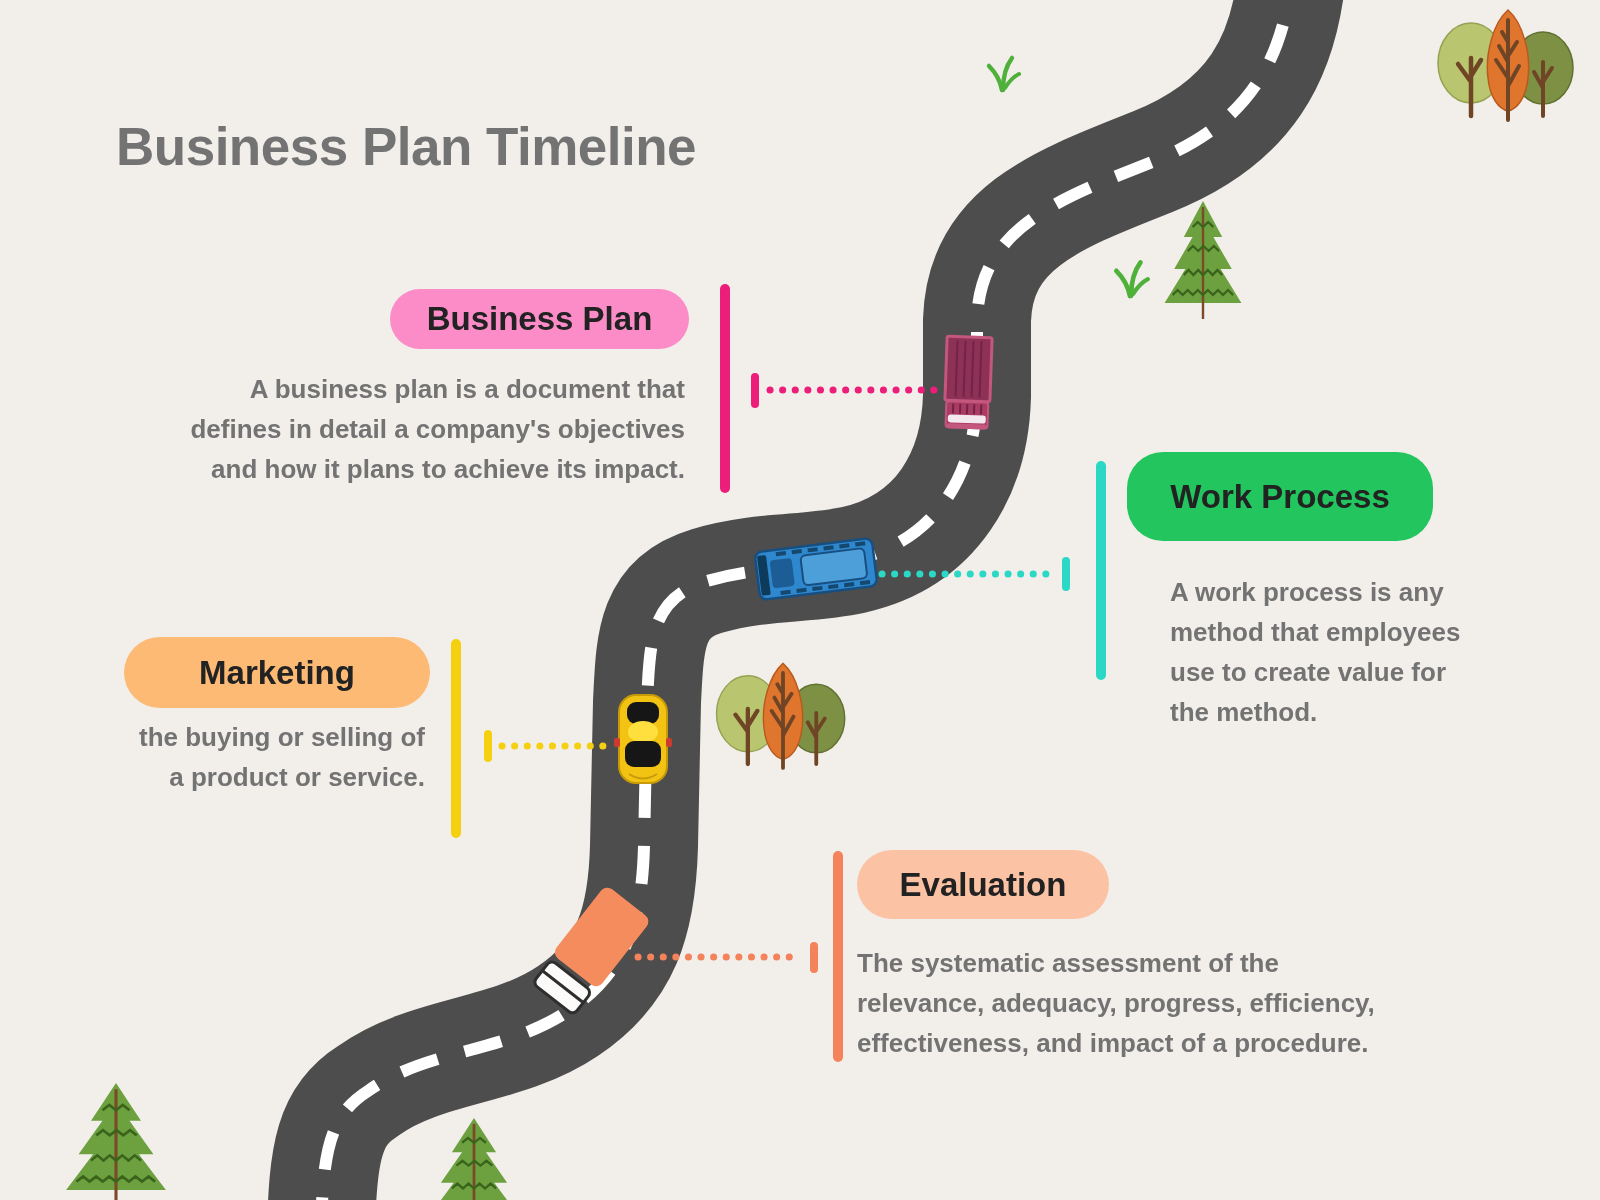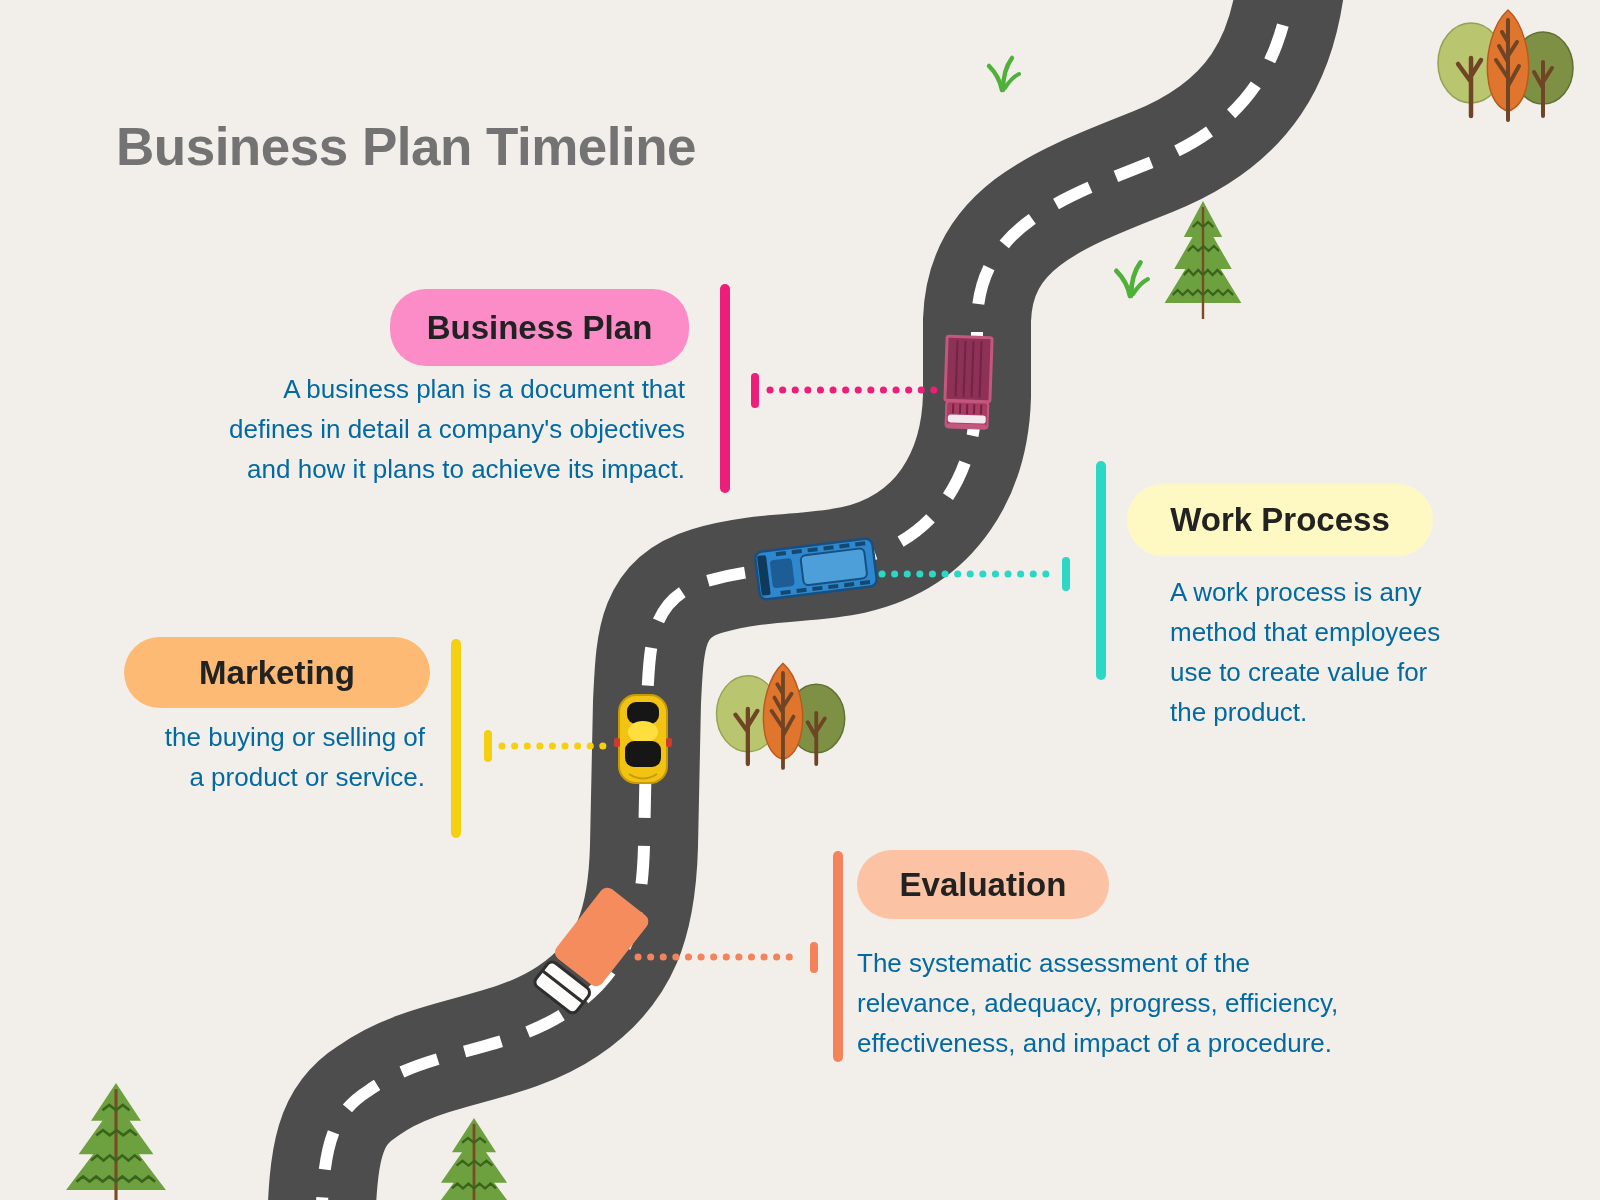--- a/index.html
+++ b/index.html
@@ -19,32 +19,32 @@
     font-size:53px;font-weight:bold;color:#737373;
     letter-spacing:-0.5px;white-space:nowrap;
   }
   .pill{
     position:absolute;z-index:2;
     border-radius:36px;
     display:flex;align-items:center;justify-content:center;
     font-size:33px;font-weight:bold;color:#222;
     white-space:nowrap;
   }
-  #pill-business{left:390px;top:289px;width:299px;height:77px;background:#FB8CC7;}
-  #pill-work{left:1127px;top:484px;width:306px;height:72px;background:#fef9c3;}
+  #pill-business{left:390px;top:289px;width:299px;height:60px;background:#FB8CC7;}
+  #pill-work{left:1127px;top:452px;width:306px;height:89px;background:#22c55e;}
   #pill-marketing{left:124px;top:637px;width:306px;height:71px;background:#fdba74;}
   #pill-evaluation{left:857px;top:850px;width:252px;height:69px;background:#FCC2A4;}
   .vbar{position:absolute;z-index:2;width:10px;border-radius:6px;}
   #bar-business{left:720px;top:284px;height:209px;background:#EC1E79;}
   #bar-work{left:1096px;top:461px;height:219px;background:#2BD8C5;}
   #bar-marketing{left:451px;top:639px;height:199px;background:#F5D011;}
   #bar-evaluation{left:833px;top:851px;height:211px;background:#F4825B;}
   .desc{
     position:absolute;z-index:2;
-    font-size:26px;line-height:40px;color:#0369a1;
+    font-size:26px;line-height:40px;color:#737373;font-weight:bold;
   }
   .desc div{white-space:nowrap;}
   .ra{text-align:right;}
   #desc-business{left:175px;top:369px;width:510px;}
   #desc-work{left:1170px;top:572px;width:330px;}
   #desc-marketing{left:105px;top:717px;width:320px;}
   #desc-evaluation{left:857px;top:943px;width:580px;}
 </style>
 </head>
 <body>
@@ -169,21 +169,21 @@
   </div>
 
   <div id="pill-work" class="pill">
     <span>Work Process</span>
   </div>
   <div id="bar-work" class="vbar"></div>
   <div id="desc-work" class="desc">
     <div>A work process is any</div>
     <div>method that employees</div>
     <div>use to create value for</div>
-    <div>the product.</div>
+    <div>the method.</div>
   </div>
 
   <div id="pill-marketing" class="pill">
     <span>Marketing</span>
   </div>
   <div id="bar-marketing" class="vbar"></div>
   <div id="desc-marketing" class="desc ra">
     <div>the buying or selling of</div>
     <div>a product or service.</div>
   </div>

